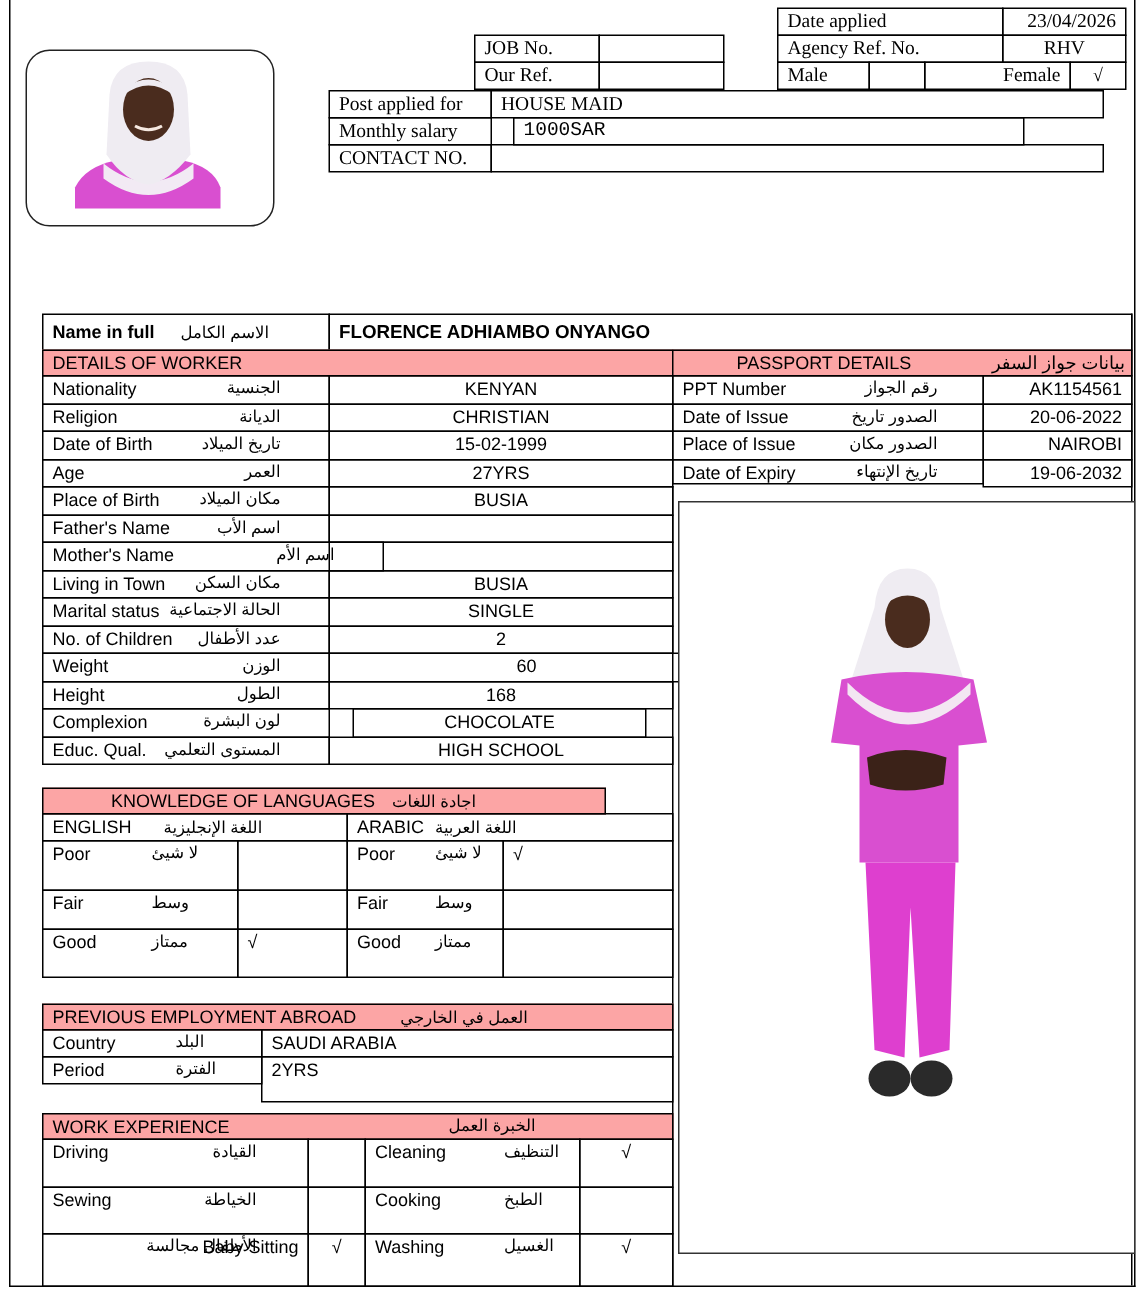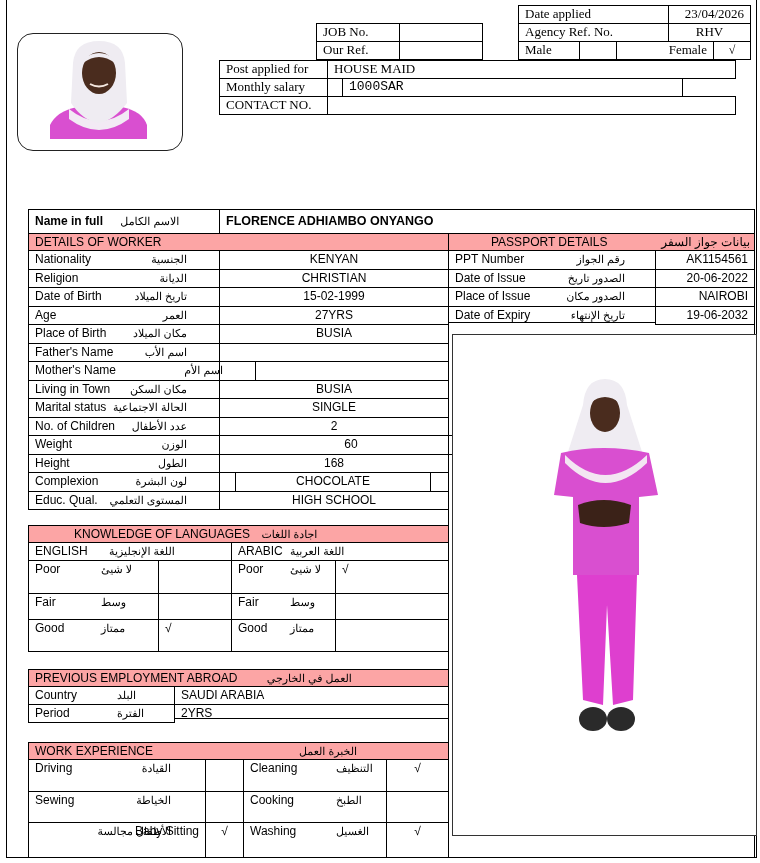--- a/index.html
+++ b/index.html
@@ -122,21 +122,21 @@
 
     <path d="M125 170 Q150 160 178 170 L176 188 Q150 196 127 188 Z" fill="#3b2218"></path>
 
     <path d="M124 240 L184 240 L180 365 L160 370 L154 270 L150 370 L130 365 Z" fill="#de3fcf"></path>
 
     <ellipse cx="140" cy="384" rx="14" ry="12" fill="#2a2a2a"></ellipse>
     <ellipse cx="168" cy="384" rx="14" ry="12" fill="#2a2a2a"></ellipse>
   </svg>
 </div>
 
-<div class="cell sans hdr pad" style="left:28px;top:525px;width:421px;height:18px;padding-left:45px;">
+<div class="cell sans hdr pad" style="left:28px;top:525px;width:376px;height:18px;padding-left:45px;">
   <span>KNOWLEDGE OF LANGUAGES</span>
   <span style="margin-left:8px;font-size:11px;">اجادة اللغات</span>
 </div>
 <div class="cell sans pad" style="left:28px;top:542px;width:204px;height:19px;">
   <span>ENGLISH</span>
   <span style="margin-left:18px;font-size:11px;">اللغة الإنجليزية</span>
 </div>
 <div class="cell sans pad" style="left:231px;top:542px;width:218px;height:19px;">
   <span>ARABIC</span>
   <span style="margin-left:4px;font-size:11px;">اللغة العربية</span>
@@ -157,21 +157,21 @@
   </div>
 
 <div class="cell sans hdr pad" style="left:28px;top:669px;width:421px;height:18px;">
   <span>PREVIOUS EMPLOYMENT ABROAD</span>
   <span style="margin-left:26px;font-size:11px;">العمل في الخارجي</span>
 </div>
 <div id="prev-rows">
     <div class="cell sans pad" style="left:28px;top:686px;width:147px;height:19px;"><span>Country</span><span style="position:absolute;left:88px;font-size:11px;">البلد</span></div>
     <div class="cell sans pad" style="left:174px;top:686px;width:275px;height:19px;">SAUDI ARABIA</div>
     <div class="cell sans pad" style="left:28px;top:704px;width:147px;height:19px;"><span>Period</span><span style="position:absolute;left:88px;font-size:11px;">الفترة</span></div>
-    <div class="cell sans pad" style="left:174px;top:704px;width:275px;height:15px;">2YRS</div>
+    <div class="cell sans pad" style="left:174px;top:704px;width:275px;height:31px;">2YRS</div>
   </div>
 
 <div class="cell sans hdr pad" style="left:28px;top:742px;width:421px;height:18px;">
   <span>WORK EXPERIENCE</span>
   <span style="position:absolute;left:270px;font-size:11px;">الخبرة العمل</span>
 </div>
 <div id="work-rows">
     <div class="cell sans pad" style="left:28px;top:759px;width:178px;height:33px;"><span>Driving</span><span style="position:absolute;right:34px;font-size:11px;">القيادة</span></div>
     <div class="cell sans c check" style="left:205px;top:759px;width:39px;height:33px;"></div>
     <div class="cell sans pad" style="left:243px;top:759px;width:144px;height:33px;"><span>Cleaning</span><span style="position:absolute;left:92px;font-size:11px;">التنظيف</span></div>

